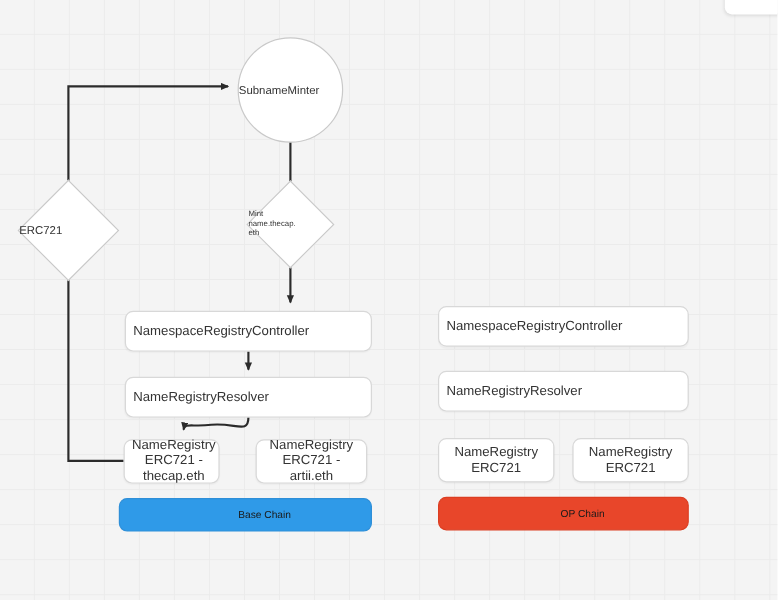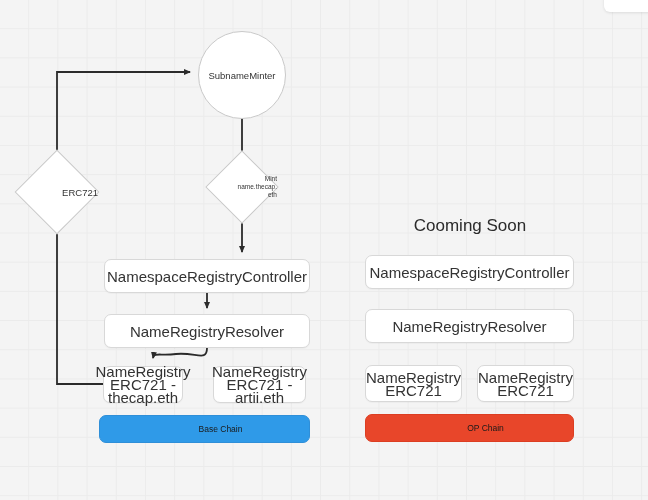--- a/index.html
+++ b/index.html
@@ -41,29 +41,29 @@
     pointer-events: none;
   }
 
   
   .node {
     position: absolute;
     box-sizing: border-box;
     background: #ffffff;
     display: flex;
     align-items: center;
-    justify-content: center;
+    justify-content: flex-start;
     text-align: center;
     color: #333333;
   }
 
   .rect-node {
     border: 1px solid #d8d8d8;
     border-radius: 7px;
-    font-size: 15px;
+    font-size: 11px;
     line-height: 13px;
     padding: 2px 6px;
     box-shadow: 0 1px 1px rgba(0,0,0,0.03);
   }
 
   .circle-node {
     border: 1px solid #c9c9c9;
     border-radius: 50%;
     font-size: 9.5px;
   }
@@ -79,21 +79,21 @@
     left: 50%; top: 50%;
     background: #ffffff;
     border: 1px solid #c9c9c9;
     transform: translate(-50%, -50%) rotate(45deg);
   }
   .diamond-label {
     position: relative;
     z-index: 2;
     font-size: 9.5px;
     line-height: 11px;
-    text-align: right;
+    text-align: left;
     color: #333333;
     width: 100%;
   }
   .diamond-label.tiny {
     font-size: 6.5px;
     line-height: 8px;
   }
 
   
   .chain-bar {
@@ -175,23 +175,20 @@
 
   <div class="node rect-node" style="left:213px; top:366px; width:93px; height:37px;">
     <span>NameRegistry ERC721 - artii.eth</span>
   </div>
 
   <div class="chain-bar" style="left:99px; top:415px; width:211px; height:28px;
               background:#2f9ae8; border:1px solid #2f8fd8;">
     <span>Base Chain</span>
   </div>
 
-  <div class="section-heading" style="left:370px; top:216px; width:200px;">
-    <span>Cooming Soon</span>
-  </div>
 
   <div class="node rect-node" style="left:365px; top:255px; width:209px; height:34px;">
     <span>NamespaceRegistryController</span>
   </div>
 
   <div class="node rect-node" style="left:365px; top:309px; width:209px; height:34px;">
     <span>NameRegistryResolver</span>
   </div>
 
   <div class="node rect-node" style="left:365px; top:365px; width:97px; height:37px;">

